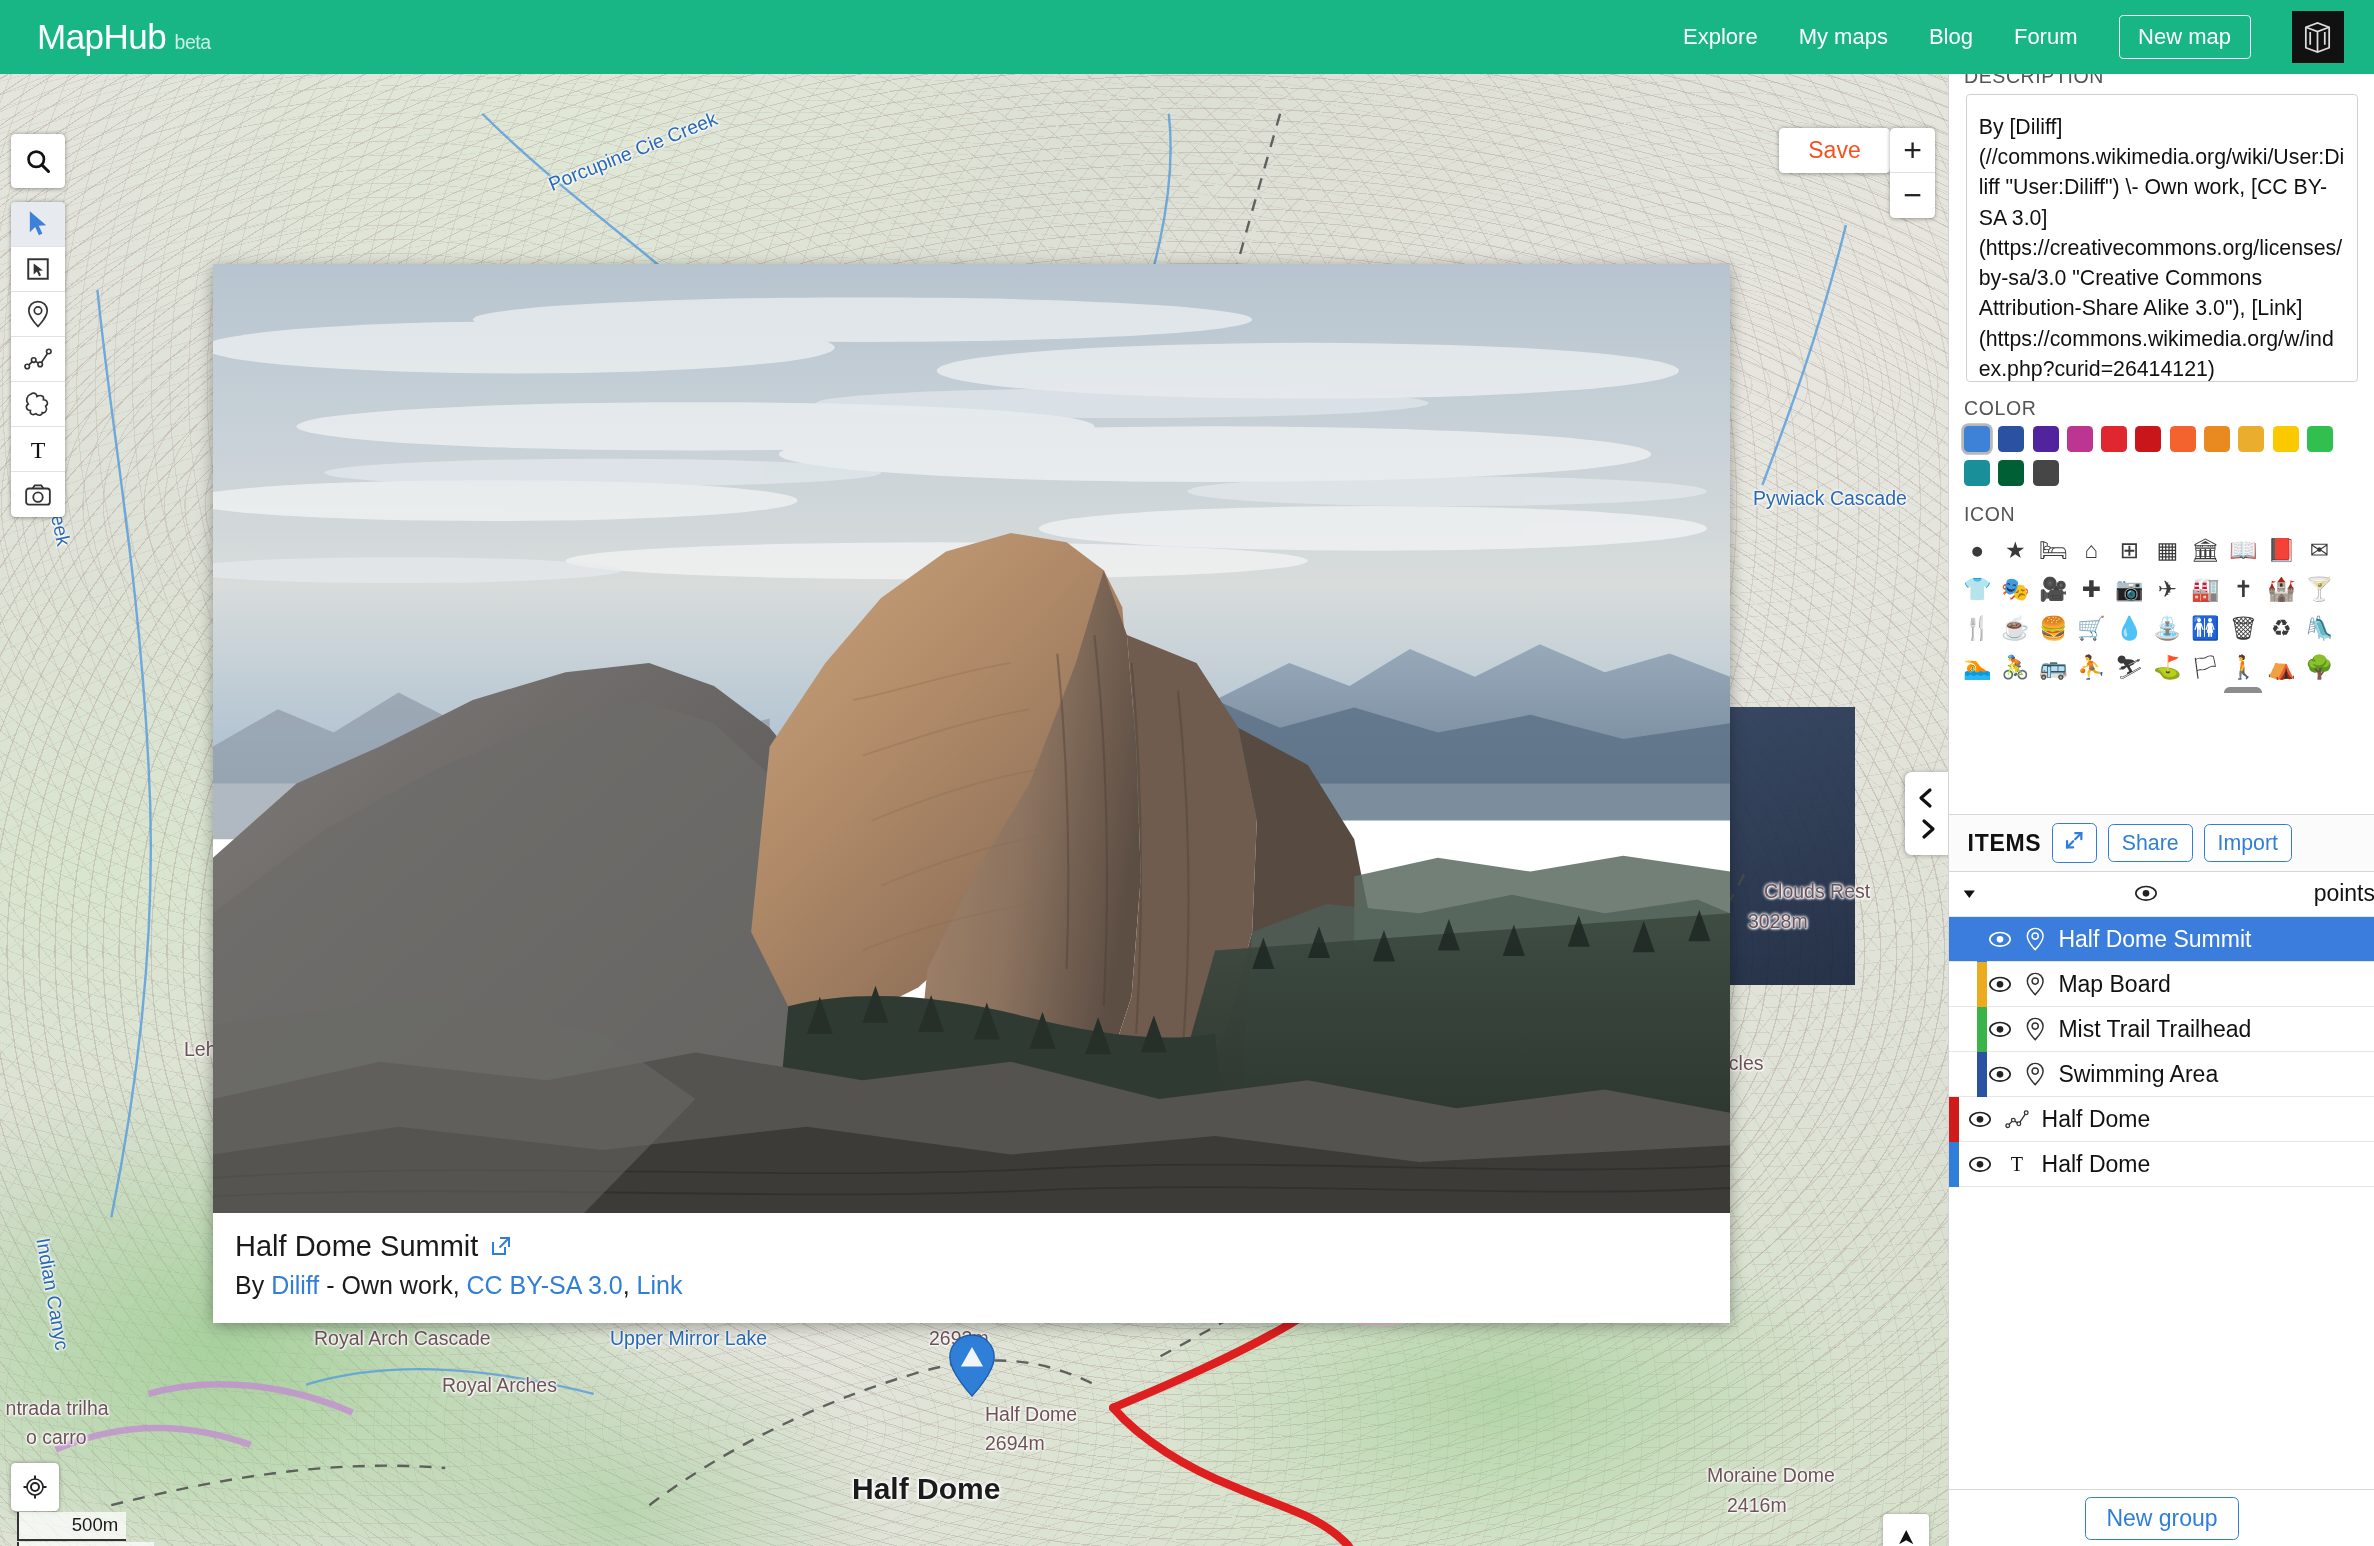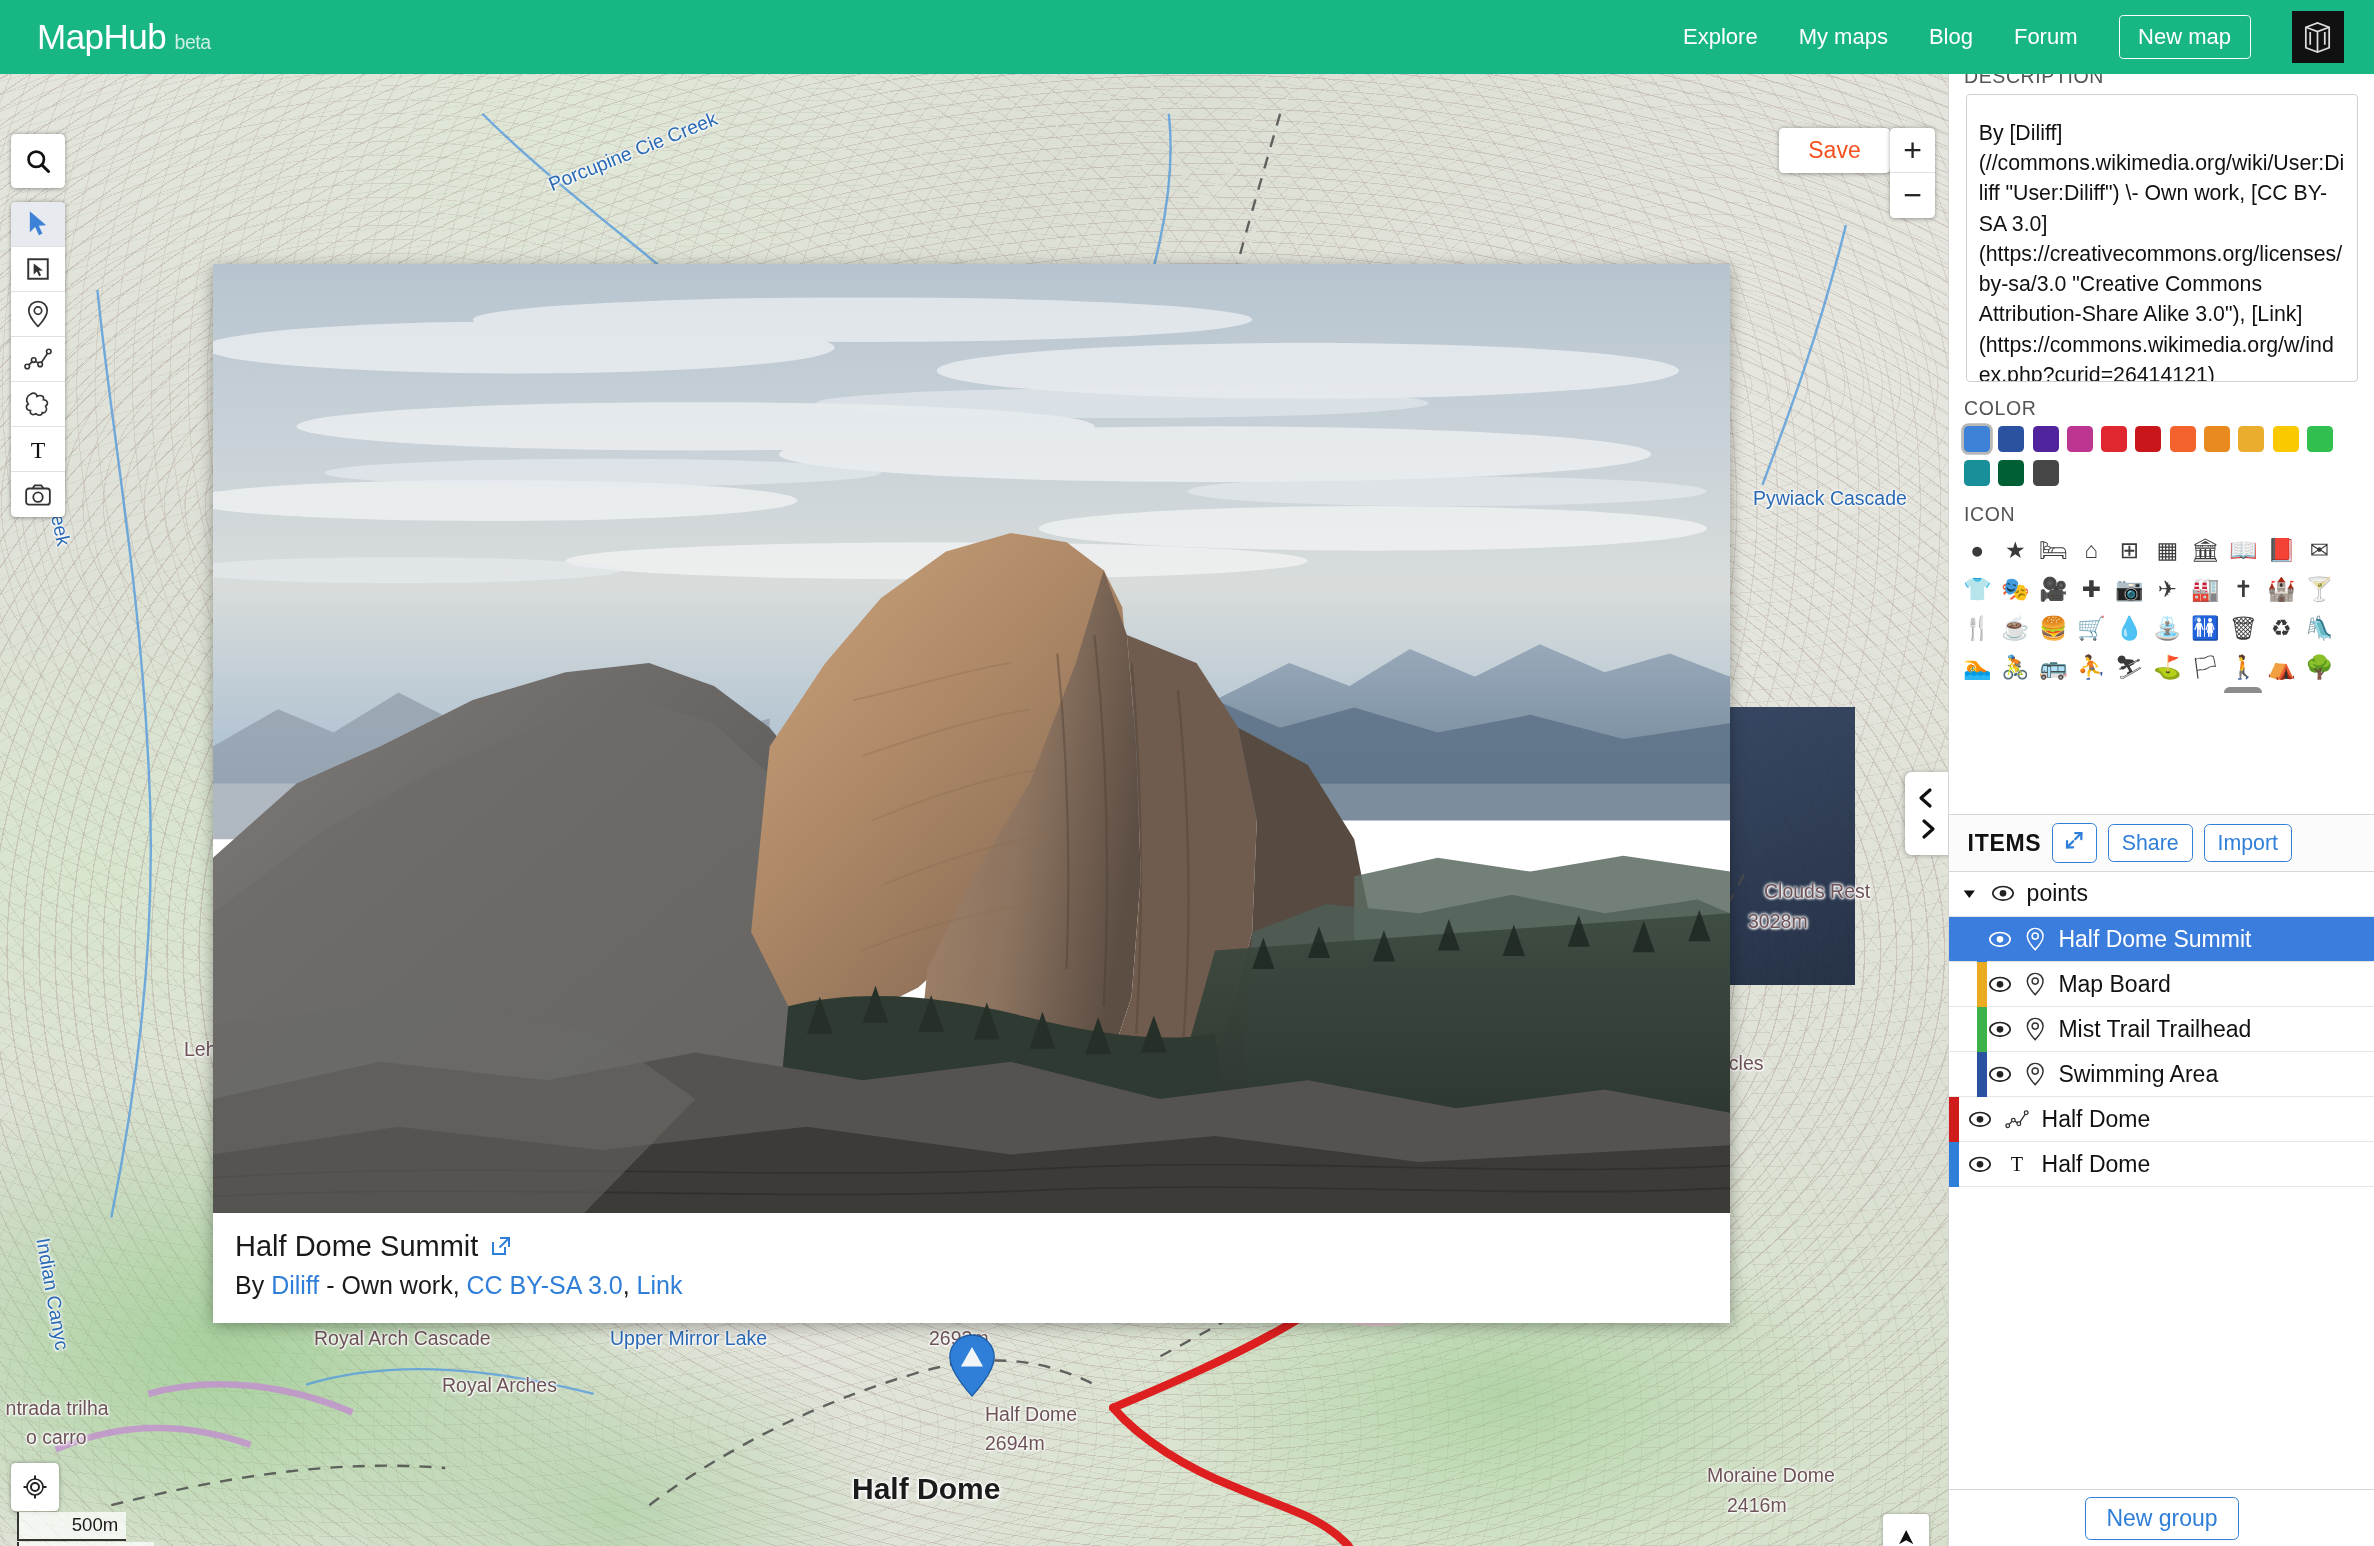--- a/index.html
+++ b/index.html
@@ -116,21 +116,21 @@
   .rpanel { position:absolute; left:1948px; top:58px; width:427px; height:1489px;
     background:#fff; border-left:0.9px solid #d4d4d4; z-index:55; }
   .tabs { display:flex; height:43px; background:#fff; }
   .tab { flex:1; display:flex; align-items:center; justify-content:center;
     font-size:23px; color:#222; background:#efefef; border:0.9px solid #cfcfcf;
     border-bottom:0.9px solid #cfcfcf; border-radius:4.6px 4.6px 0 0; margin:0 0.9px; }
   .tab.active { background:#fff; border-bottom-color:#fff; }
 
   .sectlabel { font-size:19.5px; color:#555; letter-spacing:0.6px; margin:7.4px 0 5.6px 15px; }
   .descbox { margin:0 16.7px; border:0.9px solid #cfcfcf; border-radius:3.7px;
-    padding:23px 12px; font-size:21.3px; line-height:1.42; color:#111;
+    padding:17px 12px; font-size:21.3px; line-height:1.42; color:#111;
     height:288px; overflow:hidden; word-break:break-word; }
 
   .swatches { display:flex; flex-wrap:wrap; gap:8.3px; margin:5.6px 0 0 15px; width:390px; }
   .sw { width:26px; height:26px; border-radius:4.6px; }
   .sw.sel { box-shadow:0 0 0 2.8px rgba(0,0,0,.28); }
 
   .icongrid { display:flex; flex-wrap:wrap; gap:0; margin:5.6px 0 0 9.3px;
     width:417px; height:162px; overflow:hidden; }
   .ic { width:38px; height:39px; display:flex; align-items:center;
     justify-content:center; font-size:23px; color:#3a3a3a; }
@@ -139,21 +139,21 @@
   .itemshdr { position:absolute; left:0; top:756px; width:426px; height:58px;
     display:flex; align-items:center; border-top:0.9px solid #d6d6d6;
     border-bottom:0.9px solid #d6d6d6; background:#fbfbfb; }
   .itemshdr .ttl { font-size:23px; font-weight:700; color:#111; margin-left:18.6px;
     letter-spacing:0.7px; }
   .ibtn { border:1.5px solid #2f7ed8; color:#2f7ed8; border-radius:5.6px;
     font-size:21.3px; padding:5.6px 13px; background:#fff; margin-left:11px; }
 
   .itemlist { position:absolute; left:0; top:813px; width:426px; }
   .grouprow { height:46px; display:flex; align-items:center; gap:12px;
-    padding-left:11px; font-size:23px; color:#111; border-bottom:0.9px solid #e6e6e6; }
+    padding-left:11px; font-size:23px; color:#111; border-bottom:0.9px solid #e6e6e6;justify-content:space-between; }
   .itemrow { height:45px; display:flex; align-items:center; gap:13px;
     font-size:23px; color:#111; border-bottom:0.9px solid #e6e6e6;
     padding-left:11px; }
   .itemrow.child { padding-left:39px; }
   .itemrow.sel { background:#3b7ddd; color:#fff; }
   .cbar { position:absolute; left:28px; width:10.2px; height:45px; }
   .cbar.root { left:0; }
 
   .newgroupwrap { position:absolute; left:0; top:1431px; width:426px; height:58px;
     border-top:0.9px solid #d6d6d6; display:flex; align-items:center;

